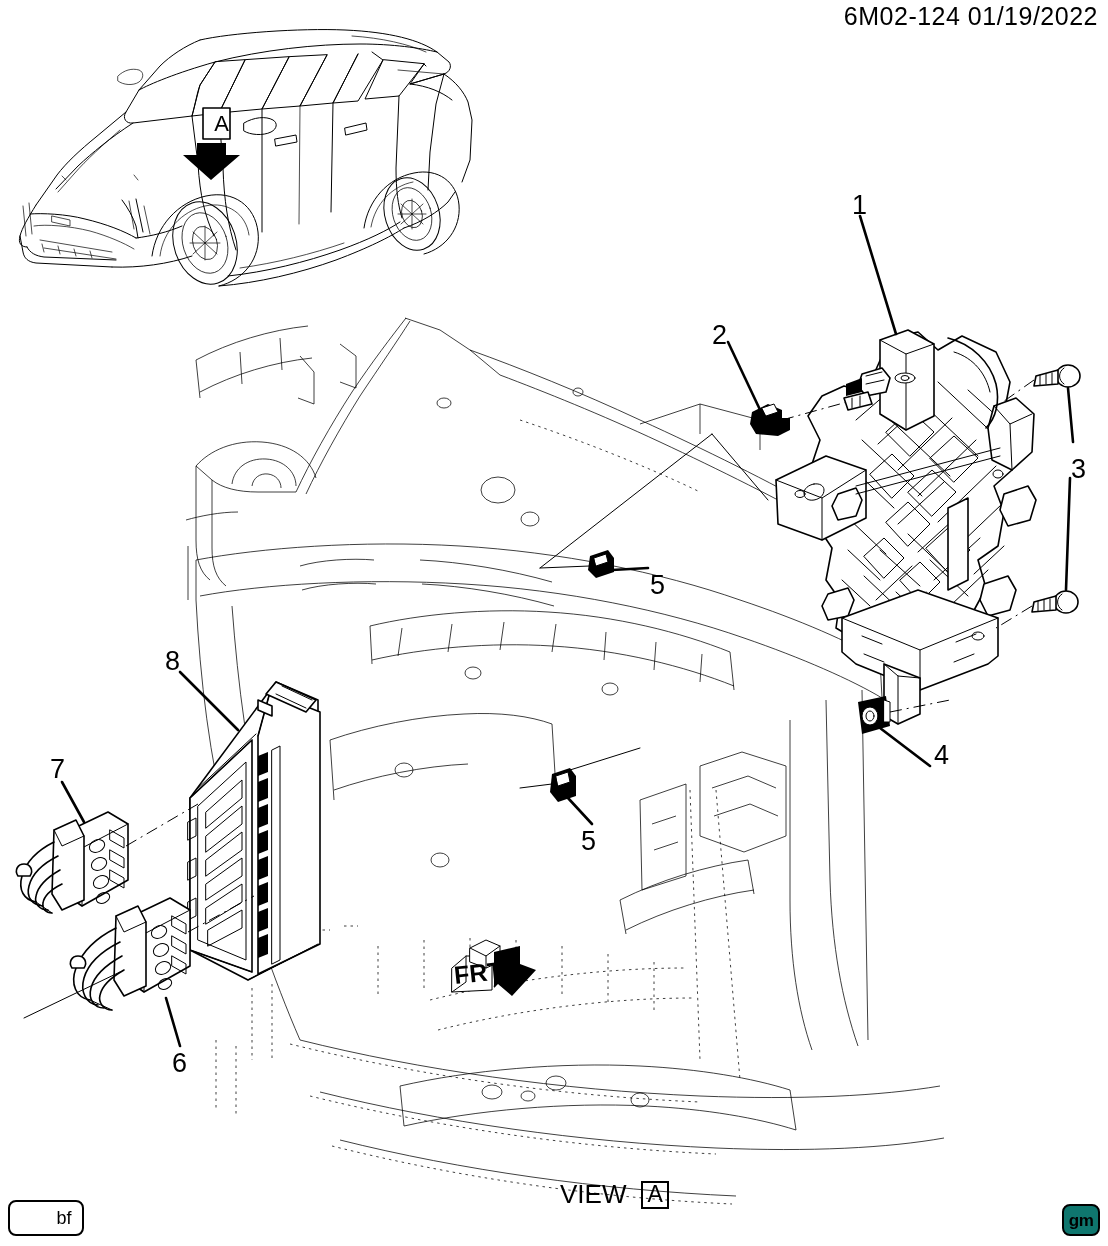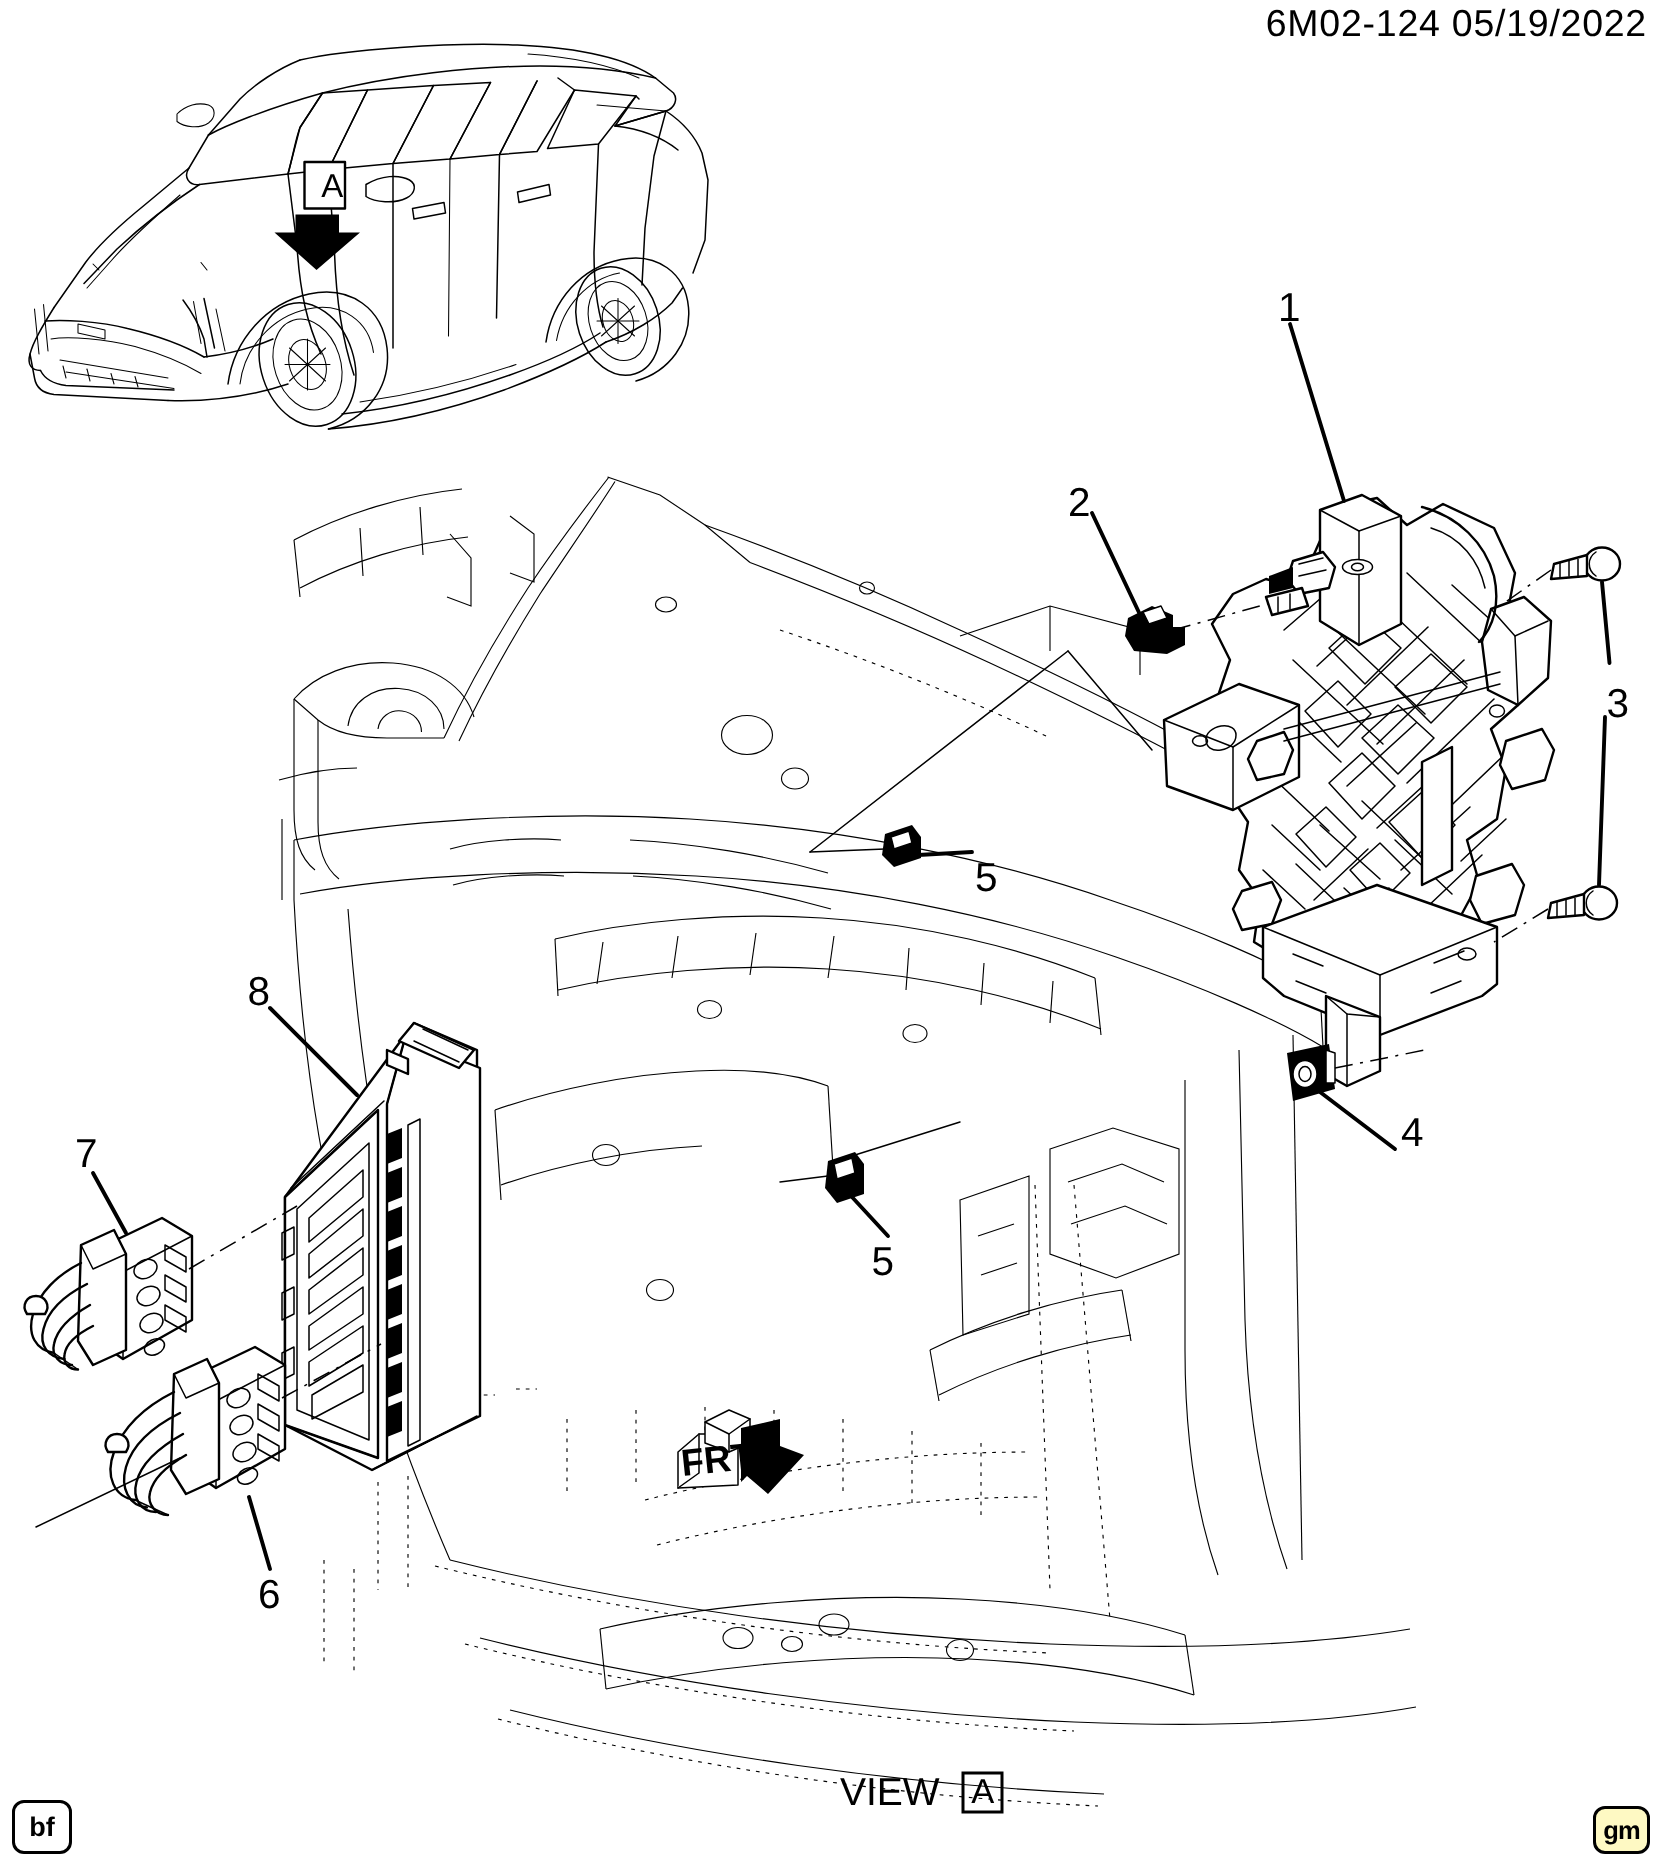--- a/index.html
+++ b/index.html
@@ -30,36 +30,37 @@
   
   #rev-box{
     position:absolute;
     left:8px;
     top:1200px;
     width:36px;height:32px;
     border:2.5px solid #000;
     border-radius:8px;
     display:flex;align-items:center;justify-content:center;
     font-size:18px;
-    font-weight:700;
+    font-weight:400;
     line-height:1;
+    padding-left:36px;
   }
   #gm-logo{
     position:absolute;
     left:1062px;
     top:1204px;
     width:34px;height:28px;
     border:2.5px solid #000;
     border-radius:8px;
     display:flex;align-items:center;justify-content:center;
     font-size:17px;
     font-weight:700;
     letter-spacing:-0.5px;
     line-height:1;
-    background:#fef9c3;
+    background:#0f766e;
   }
   
   #view-label{
     position:absolute;
     left:560px;
     top:1179px;
     font-size:26px;
     display:flex;
     align-items:center;
     gap:14px;
@@ -97,21 +98,21 @@
   .fillwht{fill:#fff;}
   .ghost{stroke:#000;stroke-width:0.75;fill:none;}
   .ghostd2{stroke:#000;stroke-width:0.75;fill:none;stroke-dasharray:2.5 4;}
   .dashlead{stroke:#000;stroke-width:1;fill:none;stroke-dasharray:12 5 2 5;}
 </style>
 </head>
 <body>
 
 <div id="sheet">
 
-  <div id="doc-header">6M02-124  05/19/2022</div>
+  <div id="doc-header">6M02-124  01/19/2022</div>
 
   <svg class="layer" viewBox="0 0 1108 1246">
 
     <g class="ln">
 
       <path class="ln thin" d="M200 40 C230 33 300 28 345 30 C390 32 420 40 437 52
                                L449 62 C452 66 450 72 444 74
                                L410 84"></path>
       <path class="ln thin" d="M200 40 C185 46 170 56 160 66 L139 90"></path>
       <path class="ln thin" d="M139 90 C150 84 176 73 215 62 C262 50 316 44 360 44

